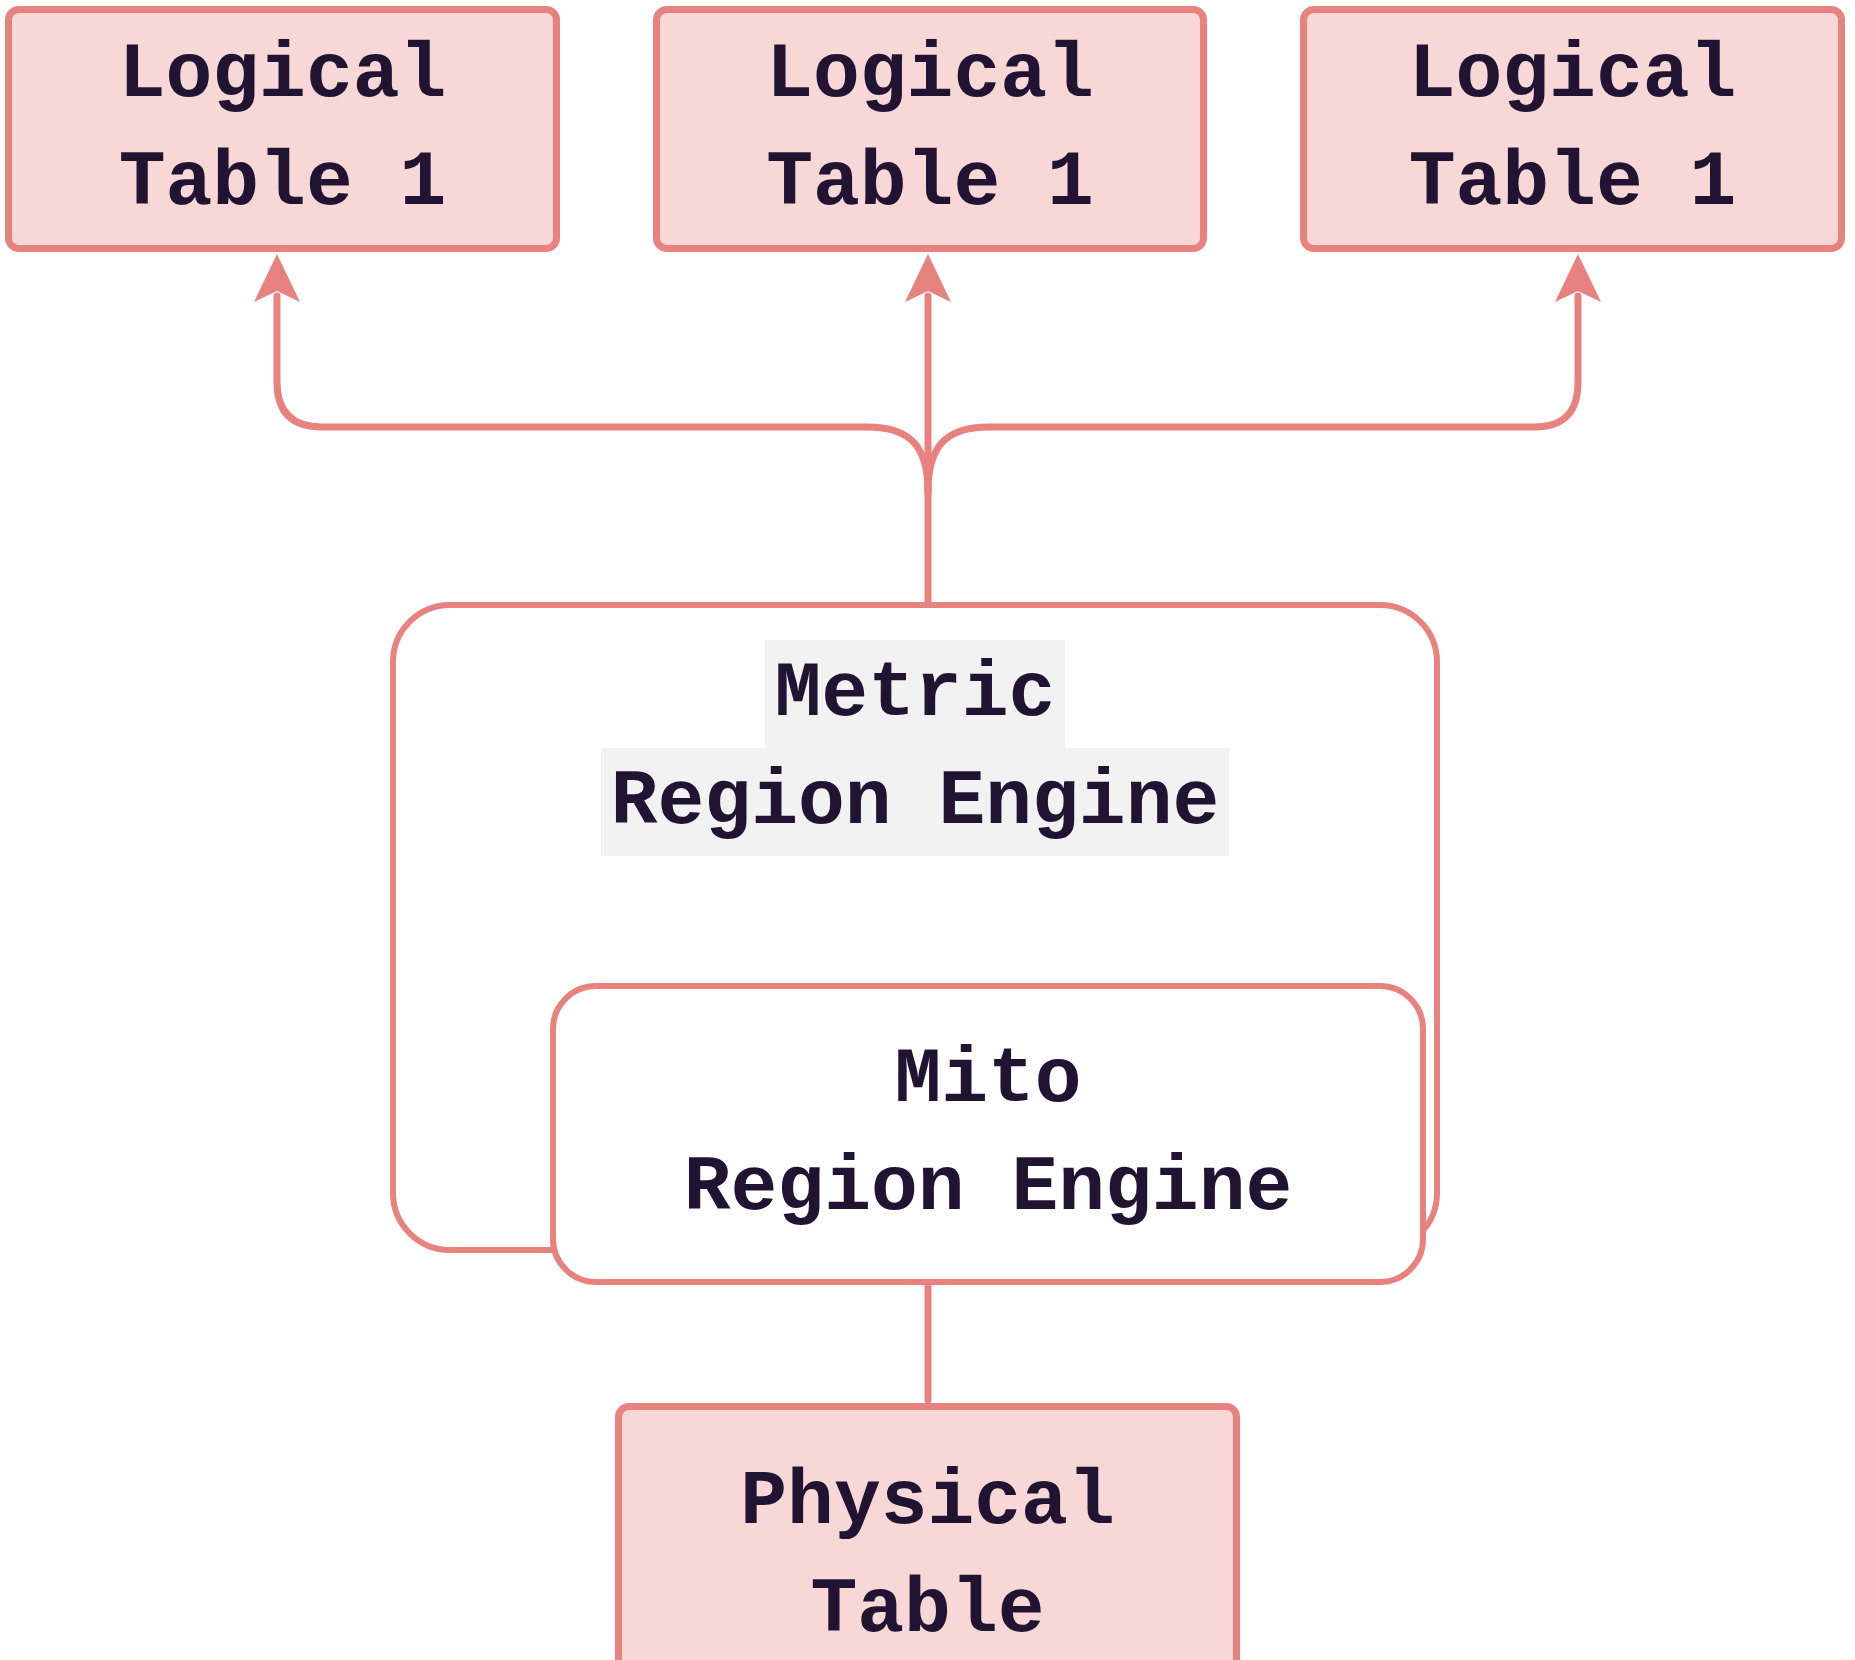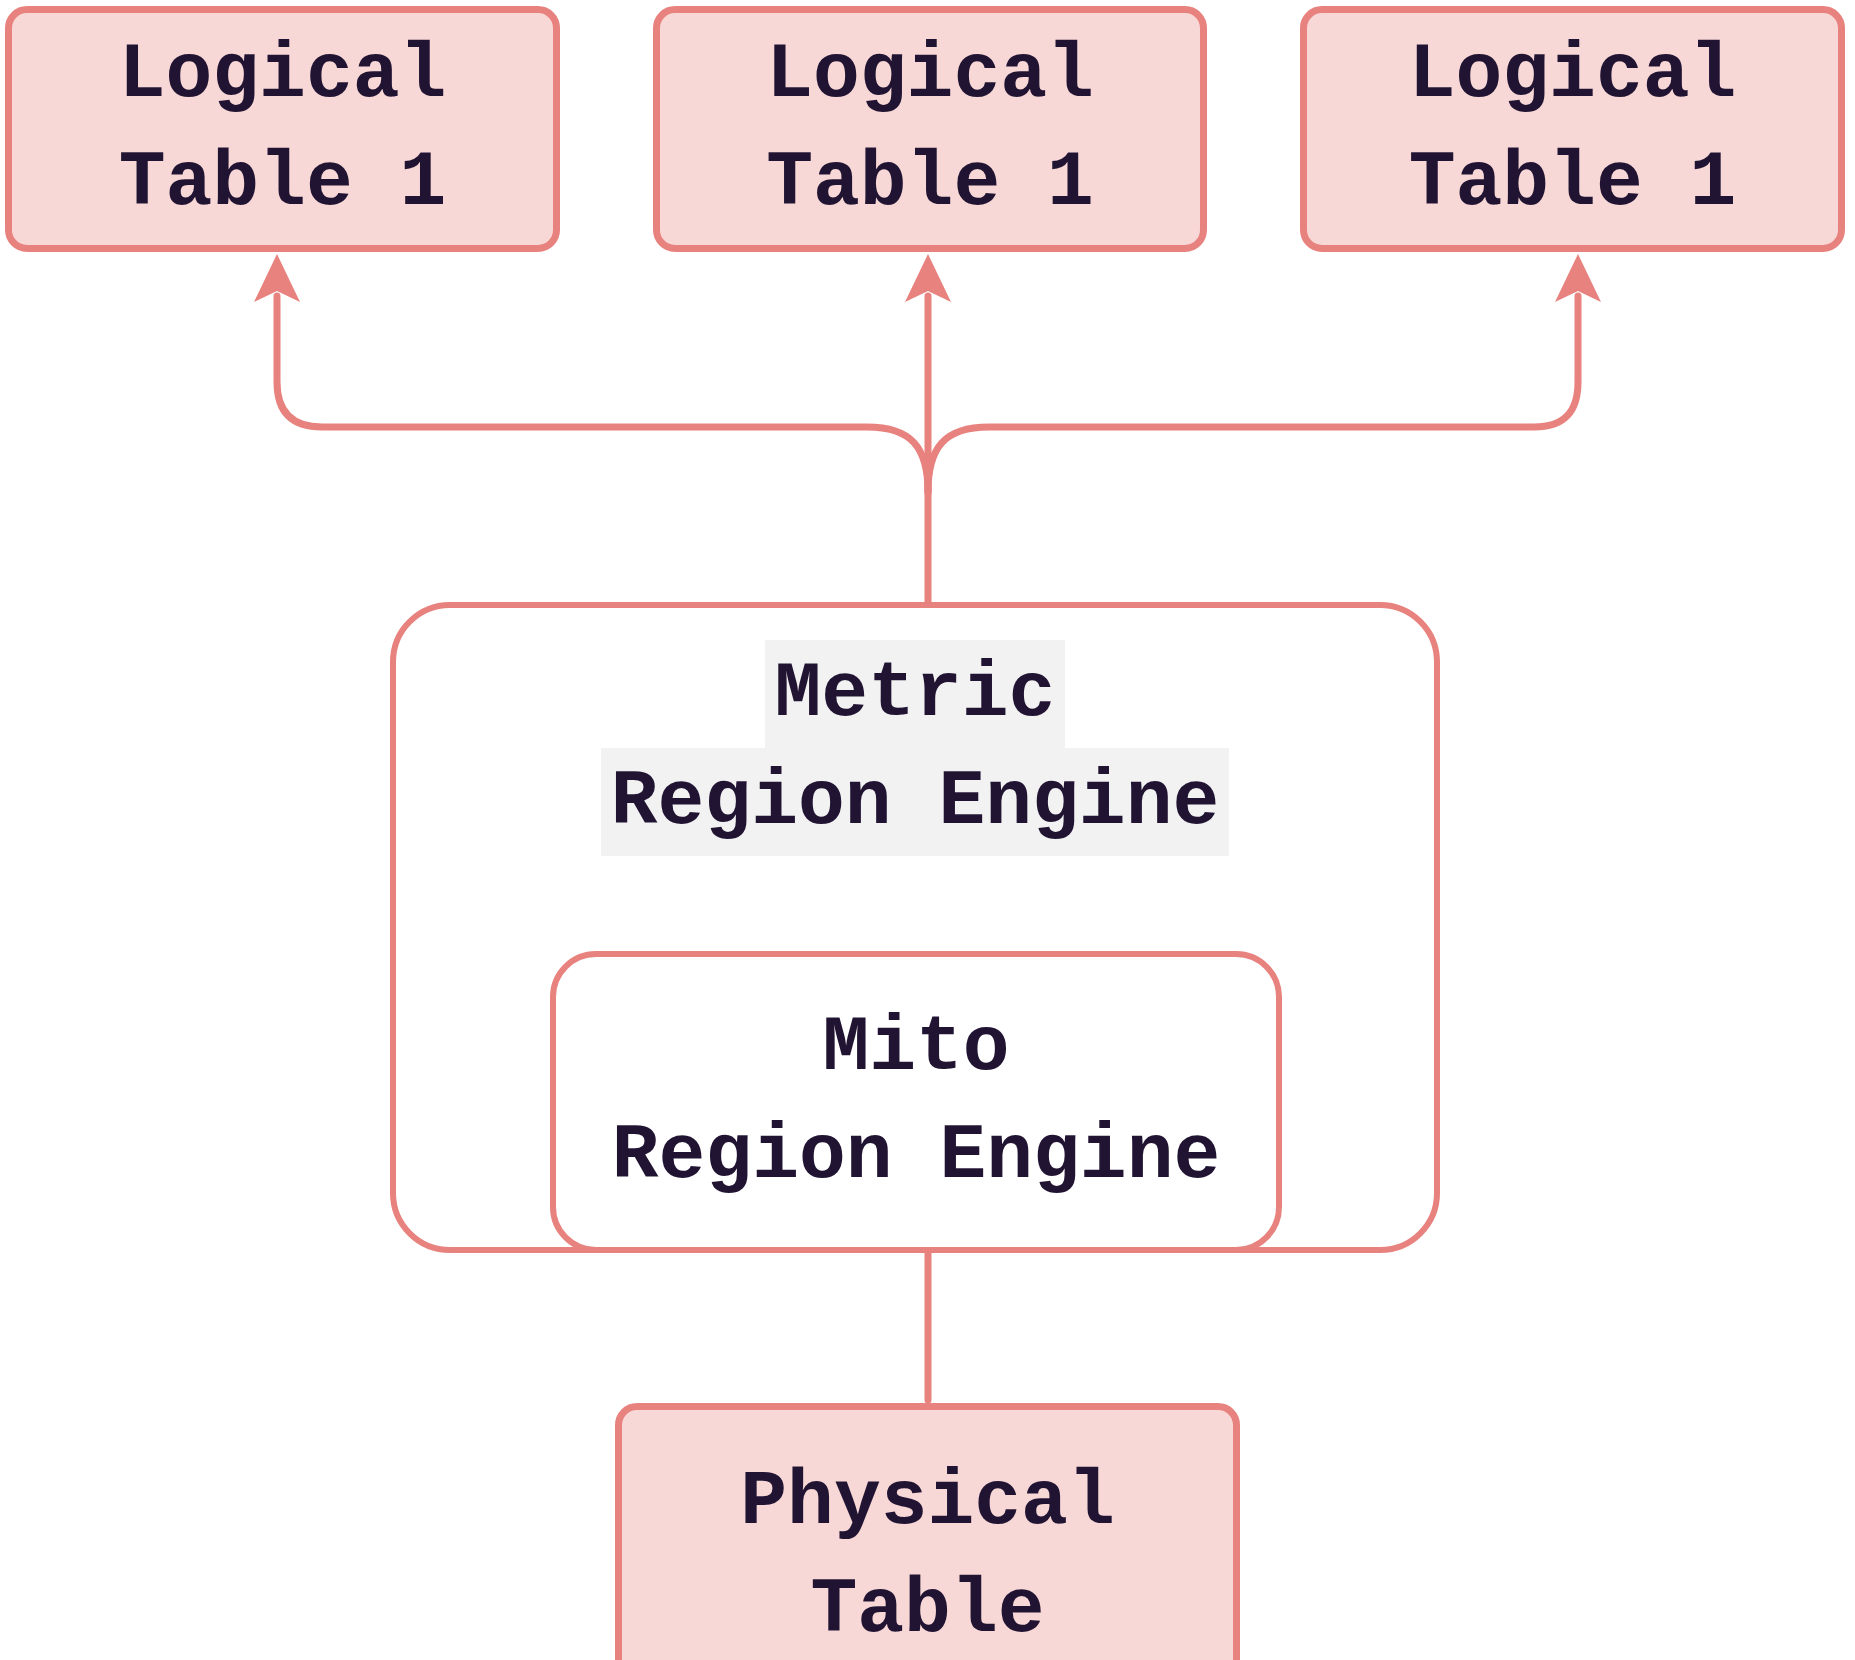--- a/index.html
+++ b/index.html
@@ -26,32 +26,32 @@
     display:flex;flex-direction:column;
     align-items:center;justify-content:center;
     font-weight:700;font-size:78px;line-height:108px;
     color:var(--text);
     text-align:center;
     white-space:nowrap;
   }
   .node-pink{
     background:var(--pink);
     border:7px solid var(--salmon);
-    border-radius:22px;
+    border-radius:14px;
   }
   .node-white{
     background:#ffffff;
     border:6px solid var(--salmon);
     border-radius:60px;
   }
   .node-logical-1{left:5px;   top:6px;  width:555px;height:246px;}
   .node-logical-2{left:653px; top:6px;  width:554px;height:246px;}
   .node-logical-3{left:1300px;top:6px;  width:545px;height:246px;}
   .node-metric   {left:390px; top:602px;width:1050px;height:651px;justify-content:flex-start;padding-top:32px;}
-  .node-mito     {left:550px; top:951px;width:732px;height:302px;border-radius:46px;}
+  .node-mito     {left:550px; top:983px;width:876px;height:302px;border-radius:46px;}
   .node-physical {left:615px; top:1403px;width:625px;height:305px;}
   .node-metric .label-line{background:var(--labelbg);padding:0 10px;}
 </style>
 </head>
 <body>
 
 <div class="canvas">
 
   <svg class="edges" viewBox="0 0 1855 1660" xmlns="http://www.w3.org/2000/svg">
 

